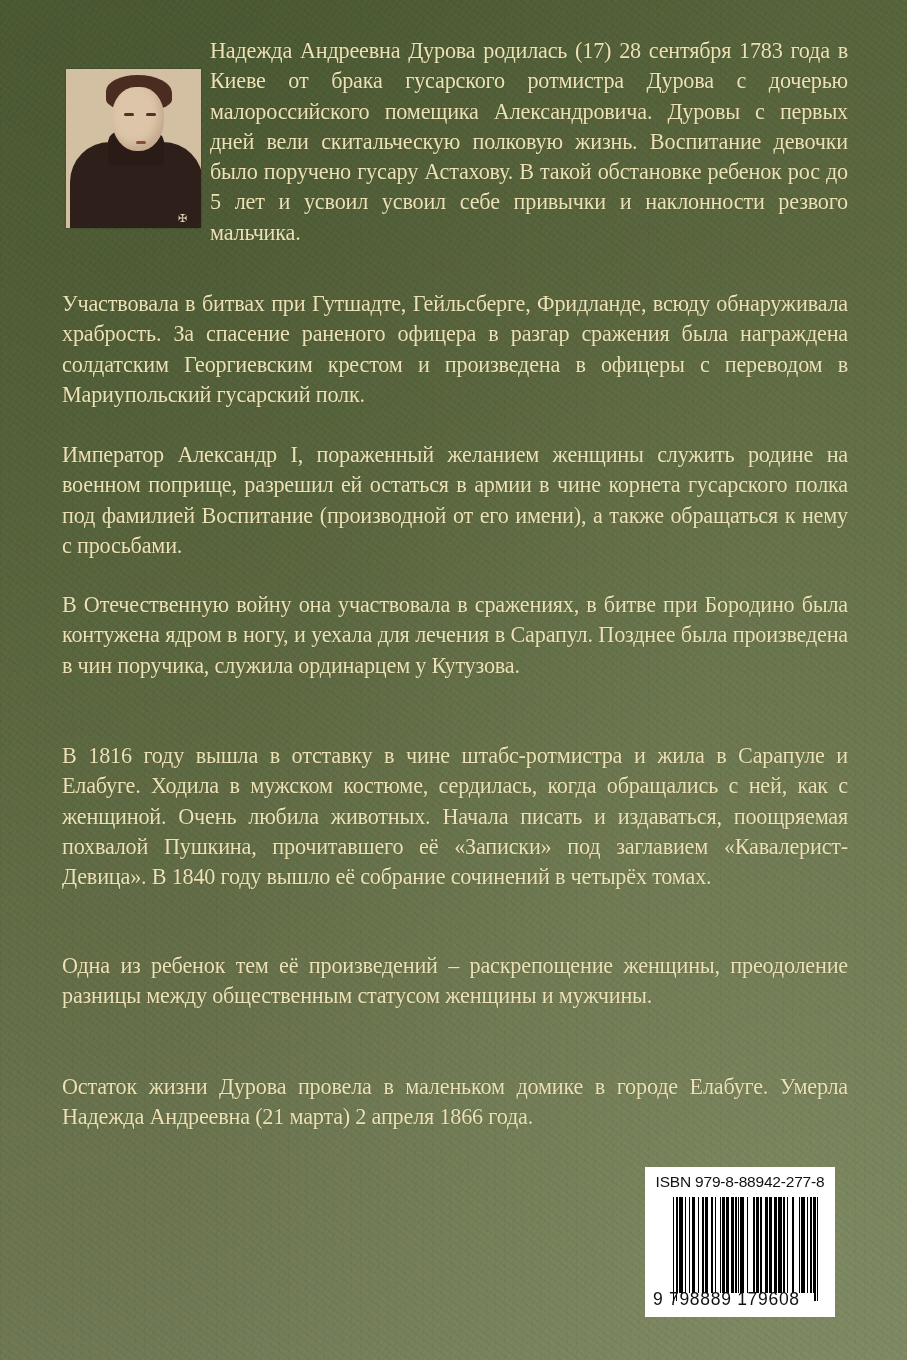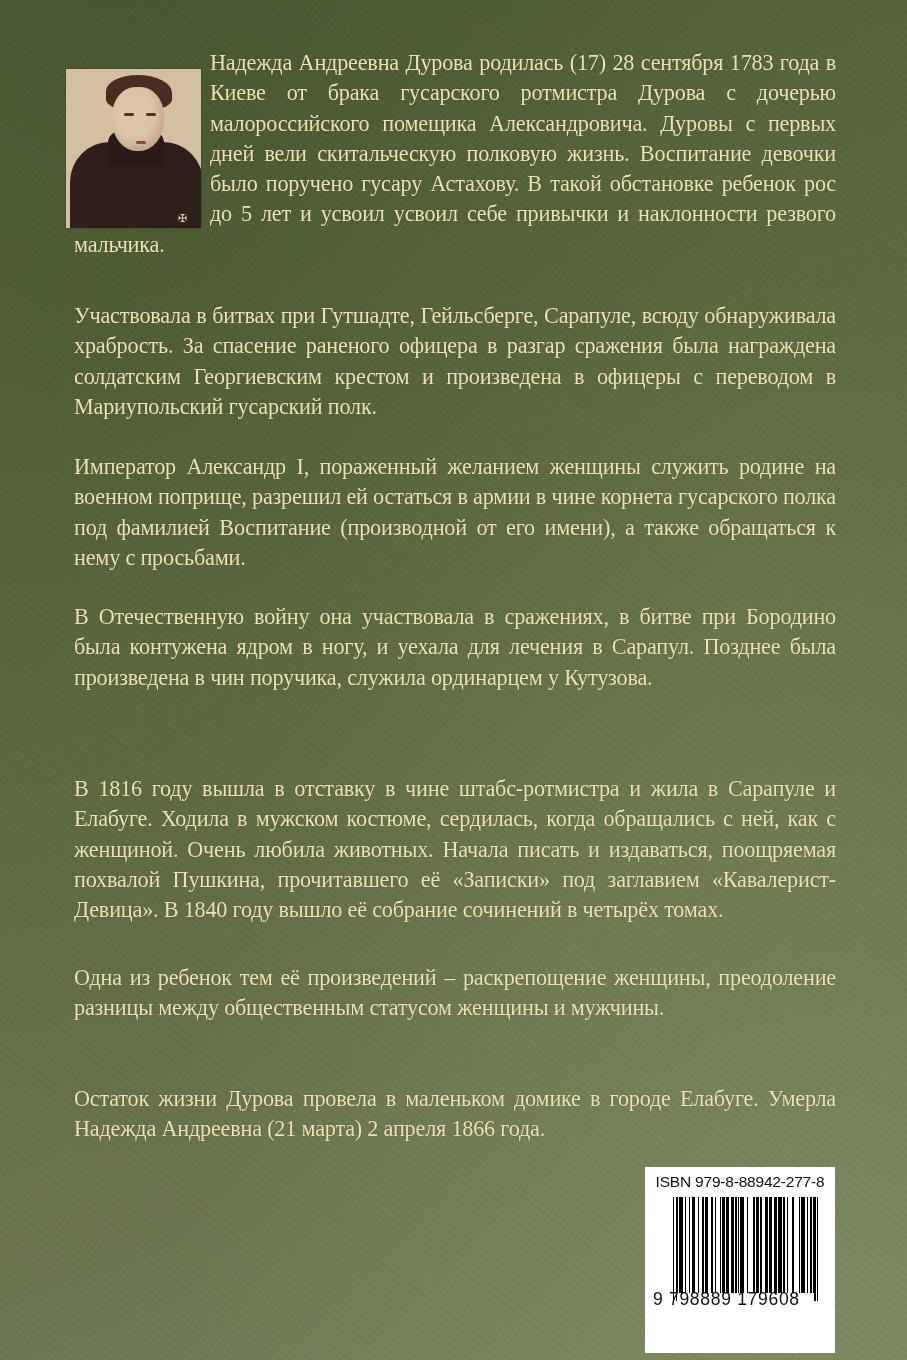--- a/index.html
+++ b/index.html
@@ -21,26 +21,26 @@
   }
   .text {
     position:absolute; left:62px; width:786px;
     color:#ede2b6;
     font-family:"Liberation Serif", "DejaVu Serif", serif;
     font-size:22.2px; line-height:30.3px;
     text-align:justify;
     letter-spacing:-0.2px;
     text-shadow:0 0 1px rgba(40,40,20,0.5);
   }
-  .text p { margin:12px; }
+  .text p { margin:0; }
   #p1 { top:36px; }
   #p2 { top:289px; }
   #p3 { top:440px; }
   #p4 { top:590px; }
-  #p5 { top:762px; }
+  #p5 { top:741px; }
   #p6 { top:951px; }
   #p7 { top:1072px; }
   .float-img {
     float:left; width:138px; height:160px; margin:33px 6px 0 4px;
   }
   .portrait {
     position:absolute; left:66px; top:69px; width:135px; height:159px;
     background:#d3bfa2;
     overflow:hidden;
     box-shadow:0 0 2px rgba(0,0,0,0.3);
@@ -60,21 +60,21 @@
   }
   .portrait .hair {
     position:absolute; left:40px; top:6px; width:66px; height:34px;
     background:#4a2c20; border-radius:50% 55% 30% 30%;
   }
   .portrait .eye { position:absolute; top:44px; width:10px; height:3px; background:#4b3328; border-radius:2px; }
   .portrait .eye.l { left:58px; } .portrait .eye.r { left:80px; }
   .portrait .mouth { position:absolute; left:70px; top:72px; width:10px; height:3px; background:#8a4a40; border-radius:2px; }
   .portrait .cross { position:absolute; left:112px; top:155px; transform:translateY(-100%); color:#d9ccb0; font-size:11px; line-height:11px; }
   .barcode-box {
-    position:absolute; left:645px; top:1167px; width:190px; height:186px;
+    position:absolute; left:645px; top:1167px; width:190px; height:150px;
     background:#ffffff;
   }
   .isbn {
     position:absolute; left:0; right:0; top:6px; text-align:center;
     font-family:"Liberation Sans", "DejaVu Sans", sans-serif; font-size:15.5px; color:#111;
     letter-spacing:-0.2px;
   }
   .bars {
     position:absolute; left:28px; top:30px; width:146px; height:96px;
     display:flex; align-items:stretch;
@@ -101,21 +101,21 @@
   <div class="eye r"></div>
   <div class="mouth"></div>
   <div class="cross">✠</div>
 </div>
 
 <div class="text" id="p1">
   <div class="float-img"></div>
   <p>Надежда Андреевна Дурова родилась (17) 28 сентября 1783 года в Киеве от брака гусарского ротмистра Дурова с дочерью малороссийского помещика Александровича. Дуровы с первых дней вели скитальческую полковую жизнь. Воспитание девочки было поручено гусару Астахову. В такой обстановке ребенок рос до 5 лет и усвоил усвоил себе привычки и наклонности резвого мальчика.</p>
 </div>
 <div class="text" id="p2">
-  <p>Участвовала в битвах при Гутшадте, Гейльсберге, Сарапуле, всюду обнаруживала храбрость. За спасение раненого офицера в разгар сражения была награждена солдатским Георгиевским крестом и произведена в офицеры с переводом в Мариупольский гусарский полк.</p>
+  <p>Участвовала в битвах при Гутшадте, Гейльсберге, Фридланде, всюду обнаруживала храбрость. За спасение раненого офицера в разгар сражения была награждена солдатским Георгиевским крестом и произведена в офицеры с переводом в Мариупольский гусарский полк.</p>
 </div>
 <div class="text" id="p3">
   <p>Император Александр I, пораженный желанием женщины служить родине на военном поприще, разрешил ей остаться в армии в чине корнета гусарского полка под фамилией Воспитание (производной от его имени), а также обращаться к нему с просьбами.</p>
 </div>
 <div class="text" id="p4">
   <p>В Отечественную войну она участвовала в сражениях, в битве при Бородино была контужена ядром в ногу, и уехала для лечения в Сарапул. Позднее была произведена в чин поручика, служила ординарцем у Кутузова.</p>
 </div>
 <div class="text" id="p5">
   <p>В 1816 году вышла в отставку в чине штабс-ротмистра и жила в Сарапуле и Елабуге. Ходила в мужском костюме, сердилась, когда обращались с ней, как с женщиной. Очень любила животных. Начала писать и издаваться, поощряемая похвалой Пушкина, прочитавшего её «Записки» под заглавием «Кавалерист-Девица». В 1840 году вышло её собрание сочинений в четырёх томах.</p>
 </div>

